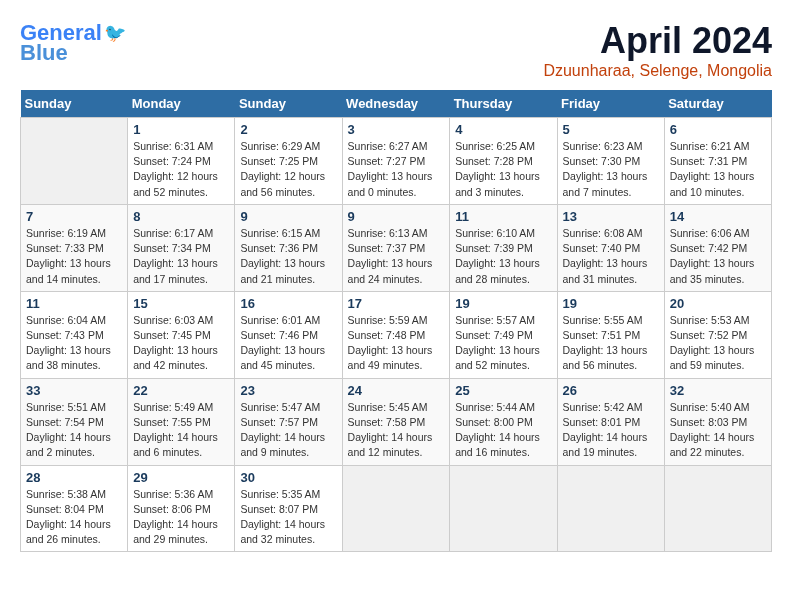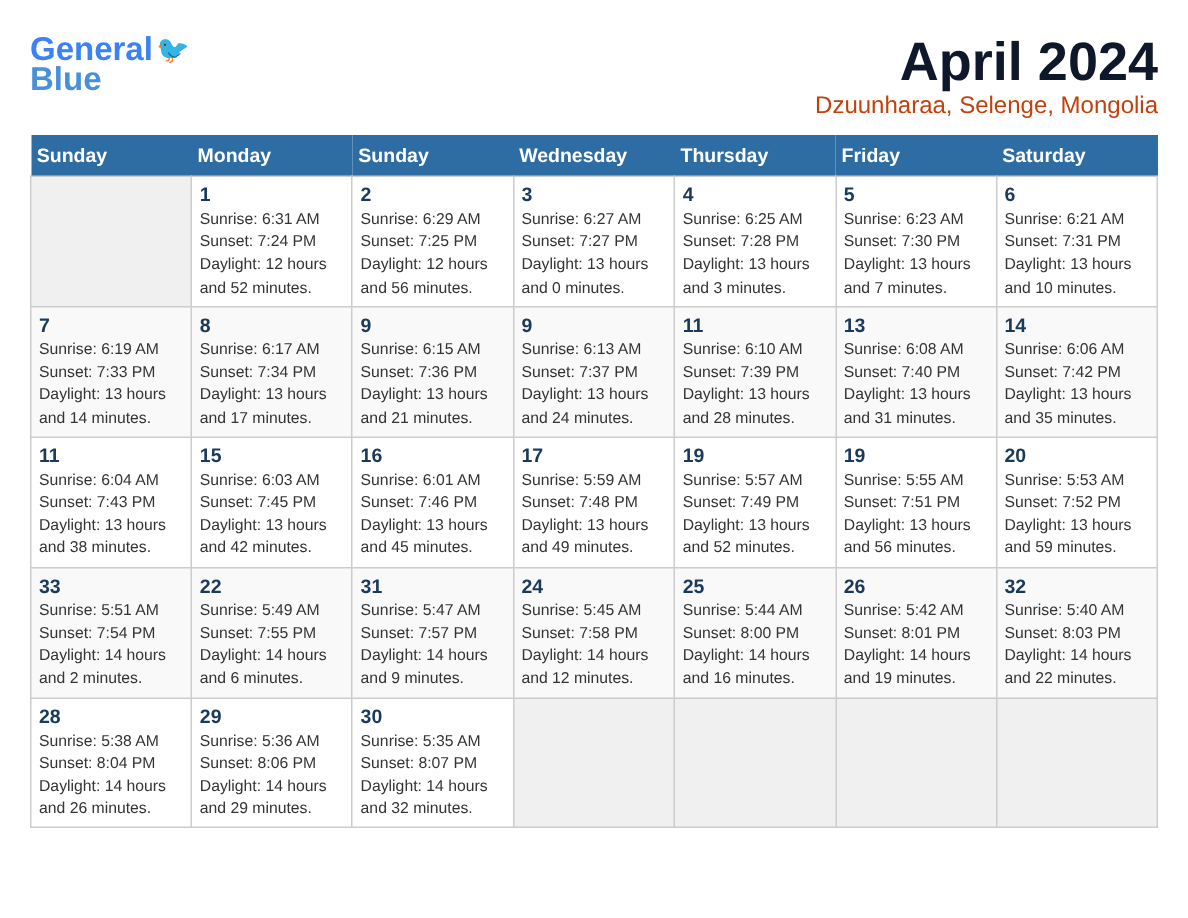--- a/index.html
+++ b/index.html
@@ -240,21 +240,21 @@
           Sunrise: 5:51 AM<br>Sunset: 7:54 PM<br>Daylight: 14 hours and 2 minutes.
         </div>
       </td>
         <td>
         <span class="day-num">22</span>
         <div class="day-info">
           Sunrise: 5:49 AM<br>Sunset: 7:55 PM<br>Daylight: 14 hours and 6 minutes.
         </div>
       </td>
         <td>
-        <span class="day-num">31</span>
+        <span class="day-num">23</span>
         <div class="day-info">
           Sunrise: 5:47 AM<br>Sunset: 7:57 PM<br>Daylight: 14 hours and 9 minutes.
         </div>
       </td>
         <td>
         <span class="day-num">24</span>
         <div class="day-info">
           Sunrise: 5:45 AM<br>Sunset: 7:58 PM<br>Daylight: 14 hours and 12 minutes.
         </div>
       </td>

